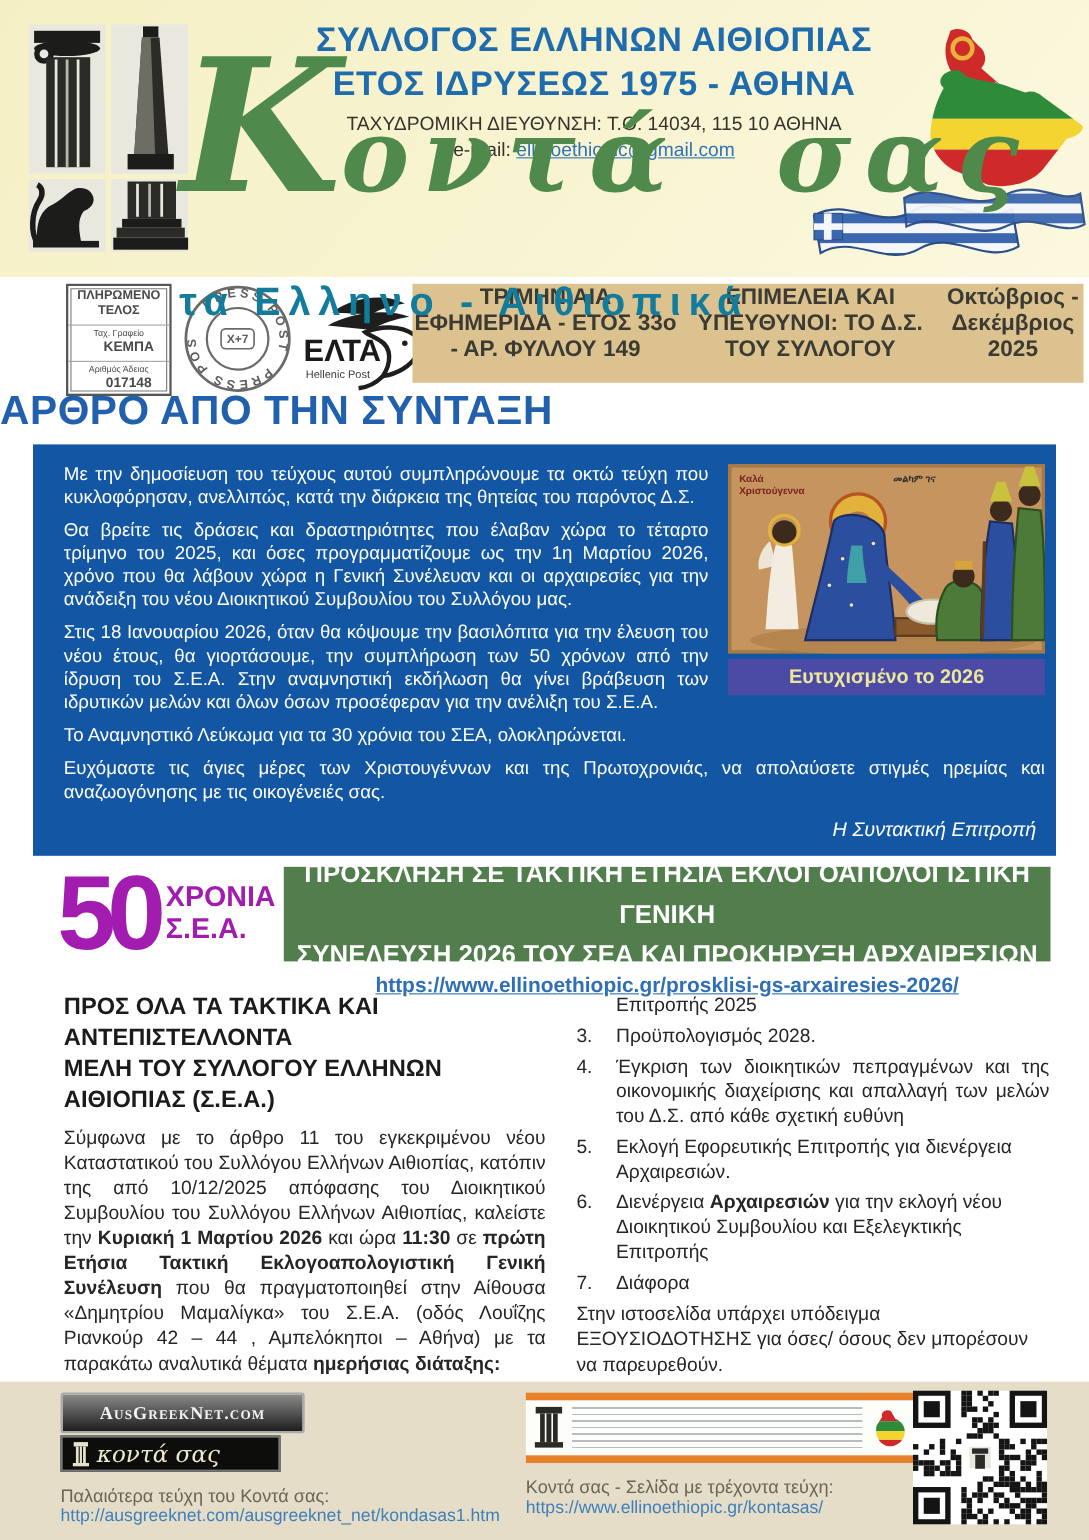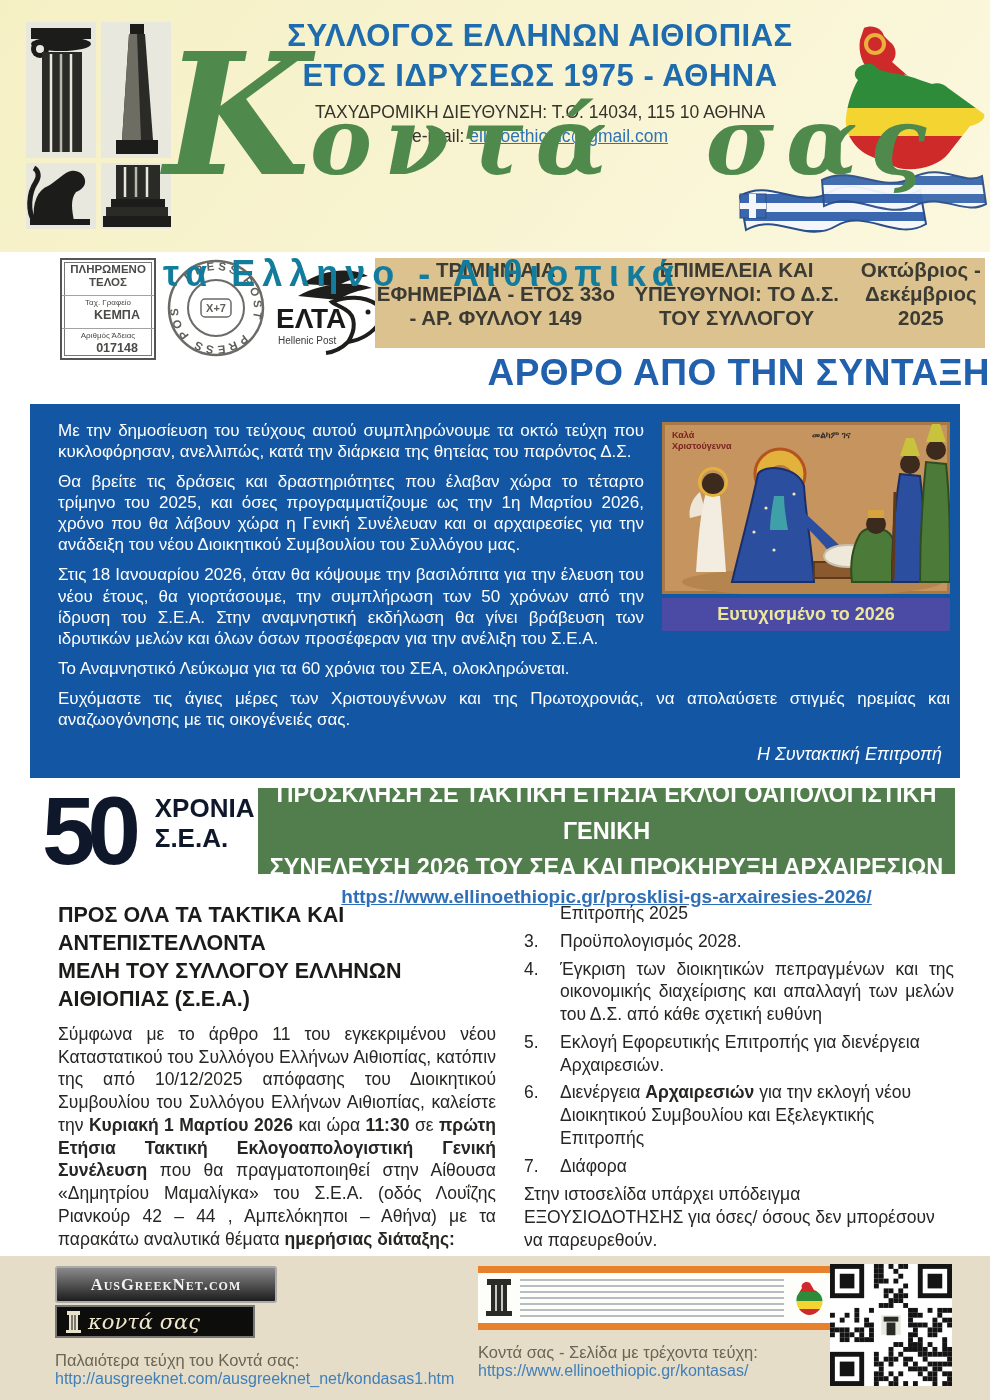--- a/index.html
+++ b/index.html
@@ -29,34 +29,34 @@
   .paid .sec+.sec{border-top:1px solid #a3a3a3;}
   .p-big{font-size:11.5px;font-weight:bold;line-height:1.15;}
   .p-sm{font-size:8px;line-height:1.1;}
   .p-md{font-size:12.5px;font-weight:bold;padding-left:18px;}
   .press{position:absolute;left:166px;top:6px;}
   .elta{position:absolute;left:272px;top:4px;}
   .issuebox{position:absolute;left:375px;top:6px;width:610px;height:90px;background:#DBC28F;
             display:flex;justify-content:center;text-align:center;gap:3px;}
   .issuebox div{font-size:20.5px;font-weight:600;color:#3B3B33;}
   
-  .arttitle{position:absolute;left:0;top:352px;width:990px;text-align:right;
+  .arttitle{position:absolute;left:0;top:352px;width:990px;text-align:left;
             font-size:37px;font-weight:bold;color:#2160AC;letter-spacing:.5px;z-index:4;}
   .bluebox{position:absolute;left:30px;top:404px;width:930px;height:374px;background:#1357A4;
            box-sizing:border-box;padding:16px 10px 8px 28px;color:#fff;}
   .iconwrap{float:right;width:288px;margin:2px 0 10px 18px;}
   .capband{height:33px;background:#4B4BA6;display:flex;align-items:center;justify-content:center;
            font-size:18px;font-weight:600;color:#EDE79B;}
   .bluebox p{margin:0 0 9px 0;font-size:17px;line-height:1.24;text-align:justify;}
   .sig{clear:none;text-align:right;font-style:italic;font-size:18px;margin:14px 8px 0 0;}
   
   .invite{position:absolute;left:0;top:786px;width:990px;height:470px;background:#fff;color:#262624;}
-  .fifty{position:absolute;left:42px;top:8px;display:flex;align-items:flex-start;color:#0f172a;}
+  .fifty{position:absolute;left:52px;top:8px;display:flex;align-items:center;color:#a21caf;}
   .f-num{font-size:96px;font-weight:800;line-height:.78;letter-spacing:-8px;}
-  .f-stack{margin-left:22px;font-weight:800;font-size:26px;line-height:1.15;padding-bottom:2px;}
+  .f-stack{margin-left:8px;font-weight:800;font-size:26px;line-height:1.15;padding-bottom:2px;}
   .greenbox{position:absolute;left:258px;top:2px;width:697px;height:86px;background:#517E4C;
             display:flex;flex-direction:column;justify-content:center;text-align:center;}
   .greenbox div{color:#fff;font-weight:bold;font-size:23.5px;line-height:1.55;}
   .invlink{position:absolute;left:258px;top:100px;width:697px;text-align:center;}
   .invlink a{font-size:19px;font-weight:bold;color:#2E6FB8;text-decoration:underline;cursor:pointer;}
   .cols{position:absolute;left:58px;top:116px;width:896px;display:grid;grid-template-columns:438px 430px;column-gap:28px;
         font-size:17.5px;line-height:1.3;}
   .colhead{font-size:21.5px;font-weight:800;line-height:1.3;color:#1B1B19;}
   .intro{margin-top:9px;text-align:justify;}
   .bd{font-weight:bold;}
@@ -261,21 +261,21 @@
 
         <text x="10" y="16" font-size="9" font-weight="bold" fill="#7A1F1F">Καλά</text>
         <text x="10" y="27" font-size="9" font-weight="bold" fill="#7A1F1F">Χριστούγεννα</text>
         <text x="150" y="16" font-size="9" font-weight="bold" fill="#33302A">መልካም ገና</text>
       </svg>
       <div class="capband">Ευτυχισμένο το 2026</div>
     </div>
     <p>Με την δημοσίευση του τεύχους αυτού συμπληρώνουμε τα οκτώ τεύχη  που κυκλοφόρησαν, ανελλιπώς, κατά την διάρκεια της θητείας του παρόντος Δ.Σ.</p>
     <p>Θα βρείτε τις δράσεις και δραστηριότητες που έλαβαν χώρα το τέταρτο τρίμηνο του 2025, και όσες προγραμματίζουμε ως την 1η Μαρτίου 2026, χρόνο που θα λάβουν χώρα η Γενική Συνέλευαν και οι αρχαιρεσίες για την ανάδειξη του νέου Διοικητικού Συμβουλίου του Συλλόγου μας.</p>
     <p>Στις 18 Ιανουαρίου 2026, όταν θα κόψουμε την βασιλόπιτα για την έλευση του νέου έτους, θα γιορτάσουμε, την συμπλήρωση των 50 χρόνων από την ίδρυση του Σ.Ε.Α. Στην αναμνηστική εκδήλωση θα γίνει βράβευση των ιδρυτικών μελών και όλων όσων προσέφεραν για την ανέλιξη  του Σ.Ε.Α.</p>
-    <p>Το Αναμνηστικό Λεύκωμα για τα 60 χρόνια του ΣΕΑ, ολοκληρώνεται.</p>
+    <p>Το Αναμνηστικό Λεύκωμα για τα 30 χρόνια του ΣΕΑ, ολοκληρώνεται.</p>
     <p>Ευχόμαστε τις άγιες μέρες των Χριστουγέννων και της Πρωτοχρονιάς,  να απολαύσετε στιγμές ηρεμίας και αναζωογόνησης με τις οικογένειές σας.</p>
     <div class="sig">Η Συντακτική Επιτροπή</div>
   </div>
 
   <div class="invite">
     <div class="fifty">
       <div class="f-num">50</div>
       <div class="f-stack">
         <div>ΧΡΟΝΙΑ</div>
         <div>Σ.Ε.Α.</div>

